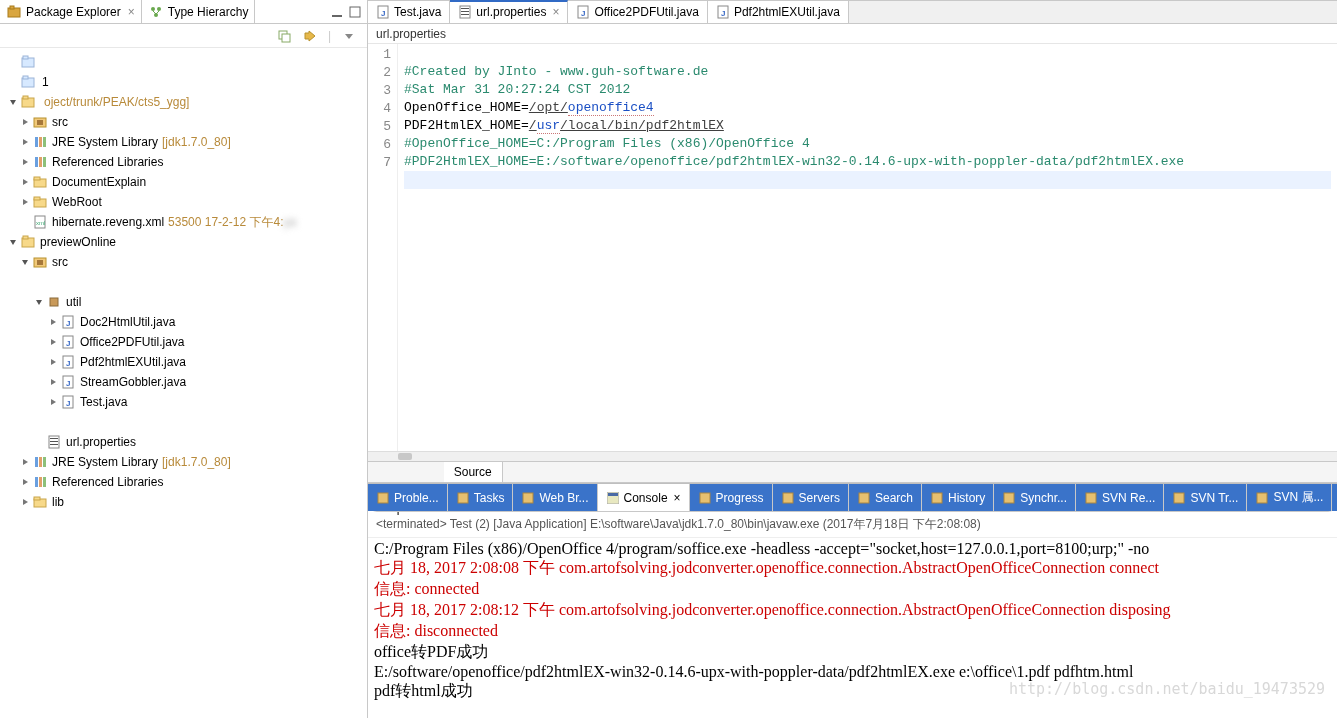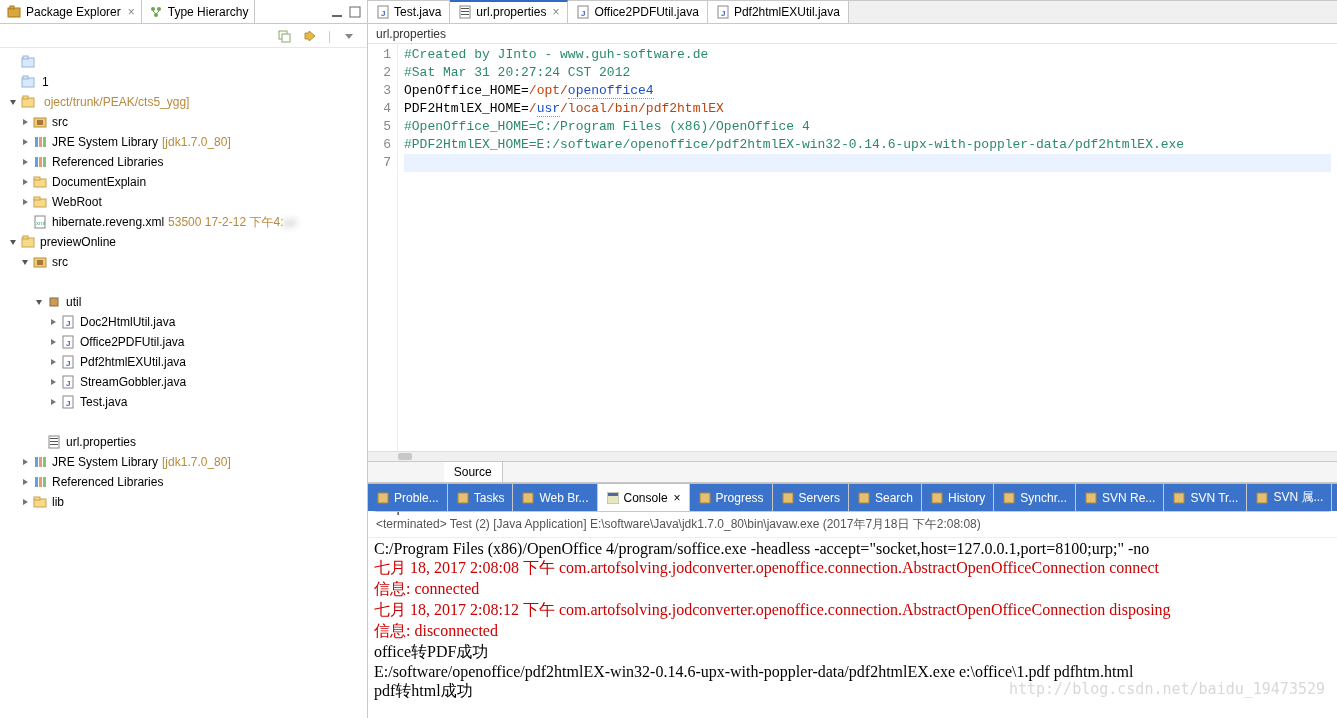--- a/index.html
+++ b/index.html
@@ -142,25 +142,26 @@
   background: #fff;
   border-right: 1px solid #eee;
   user-select: none;
 }
 .gutter div { height: 18px; line-height: 18px; }
 .code {
   flex: 1;
   padding: 2px 6px;
   white-space: pre;
   overflow: auto;
+  margin-top: 17px;
 }
 .code div { height: 18px; line-height: 18px; }
 .code .comment { color: #2a8a6e; }
 .code .key { color: #000; }
-.code .path { color: #c2410c; }
+.code .path { color: #404040; text-decoration: underline; }
 .code .pathHint { color: #1a4fc4; border-bottom: 1px dotted #c77; }
 .code .cursorLine { background: #eaf2ff; display:inline-block; width:100%;}
 .editor-scroll { height: 10px; background:#f0f0f0; border-top:1px solid #ddd; position: relative;}
 .editor-scroll .thumb { position:absolute; left:30px; width:14px; top:1px; bottom:1px; background:#c8c8c8; border-radius:2px;}
 .editor-bottom-tabs {
   display: flex;
   border-top: 1px solid #c8c8c8;
   border-bottom: 1px solid #c8c8c8;
   background: #f5f5f5;
   height: 22px;

